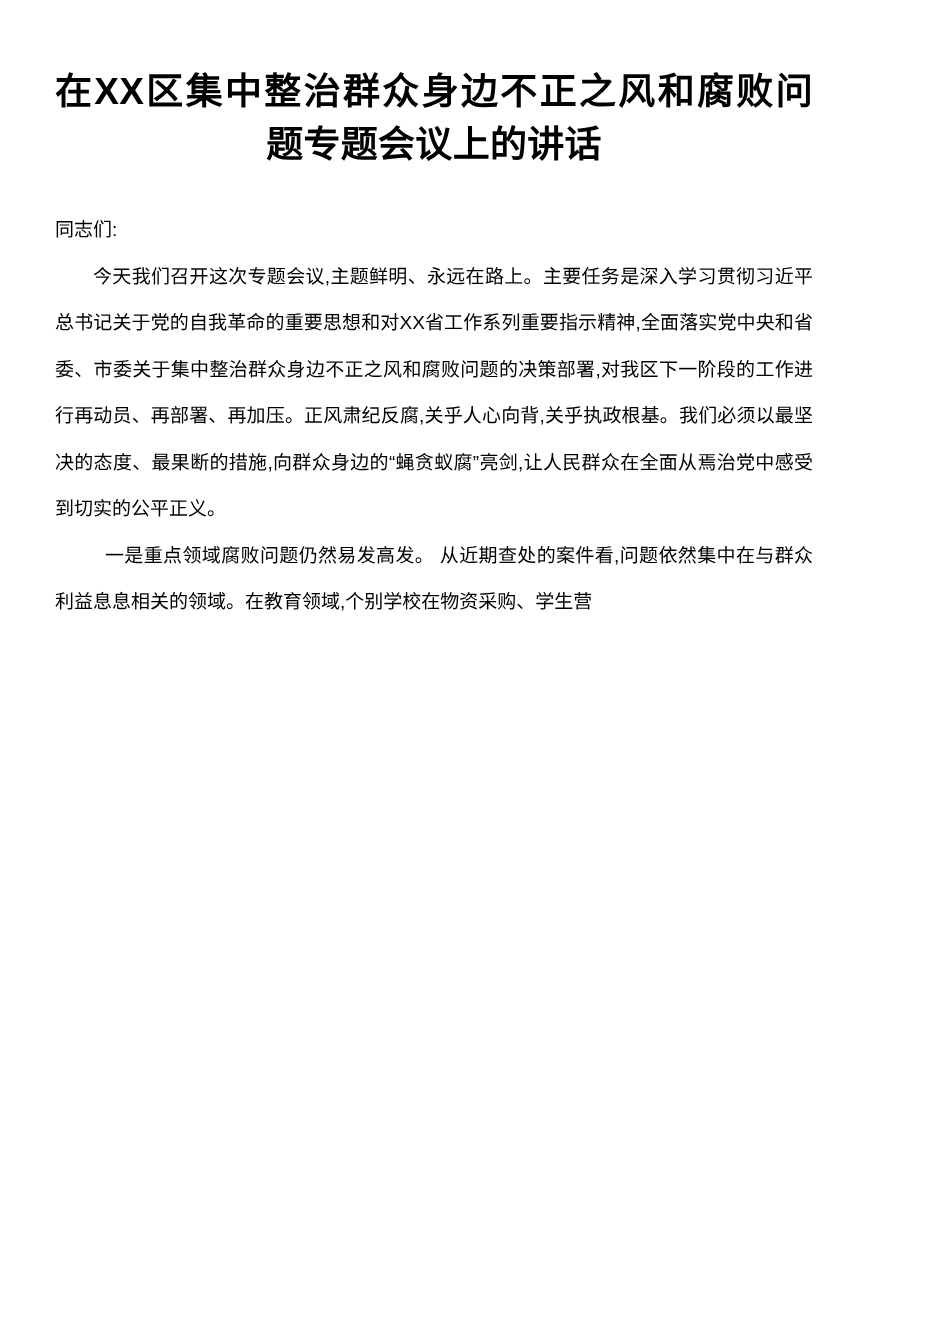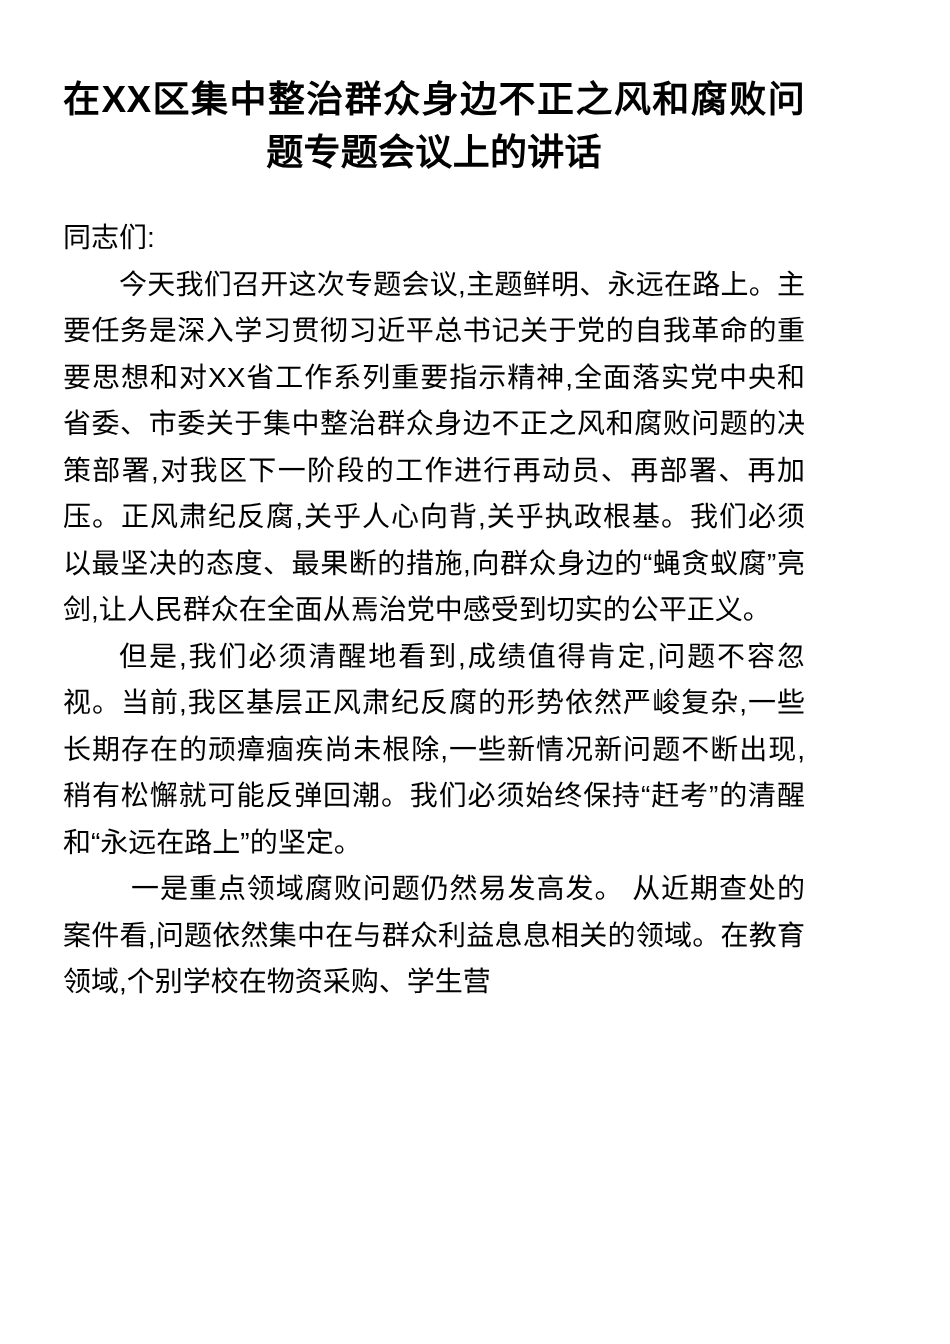--- a/index.html
+++ b/index.html
@@ -12,21 +12,21 @@
     height: 1344px;
     font-family: "Liberation Sans", "DejaVu Sans", sans-serif;
     color: #000000;
     overflow: hidden;
     position: relative;
   }
   .page {
     width: 868px;
     height: 1344px;
     box-sizing: border-box;
-    padding: 8px;
+    padding: 0;
     background: #ffffff;
     position: relative;
   }
   .doc-title {
     margin: 0;
     padding: 66px 55px 0 55px;
     font-size: 37px;
     font-weight: bold;
     line-height: 1.42;
     text-align: justify;
@@ -34,21 +34,21 @@
     letter-spacing: 0.3px;
     color: #000000;
     word-break: break-all;
   }
   .body-block {
     padding: 0 55px;
     margin-top: 36px;
   }
   p.para {
     margin: 0 0 0 0;
-    font-size: 28px;
+    font-size: 19px;
     line-height: 46.5px;
     text-align: justify;
     text-justify: inter-ideograph;
     word-break: break-all;
     color: #000000;
     letter-spacing: 0px;
   }
   p.salutation {
     text-indent: 0;
   }
@@ -72,18 +72,17 @@
   <h1 class="doc-title">在XX区集中整治群众身边不正之风和腐败问题专题会议上的讲话</h1>
 
   <div class="body-block">
 
     <p class="para salutation">同志们:</p>
 
     <p class="para indent">今天我们召开这次专题会议,主题鲜明、永远在路上。主要任务是深入学习贯彻习近平总书记关于党的自我革命的重要思想和对XX省工作系列重要指示精神,全面落实党中央和省委、市委关于集中整治群众身边不正之风和腐败问题的决策部署,对我区下一阶段的工作进行再动员、再部署、再加压。正风肃纪反腐,关乎人心向背,关乎执政根基。我们必须以最坚决的态度、最果断的措施,向群众身边的“蝇贪蚁腐”亮剑,让人民群众在全面从焉治党中感受到切实的公平正义。</p>
 
 
 
-    <p class="para indent">但是,我们必须清醒地看到,成绩值得肯定,问题不容忽视。当前,我区基层正风肃纪反腐的形势依然严峻复杂,一些长期存在的顽瘴痼疾尚未根除,一些新情况新问题不断出现,稍有松懈就可能反弹回潮。我们必须始终保持“赶考”的清醒和“永远在路上”的坚定。</p>
 
     <p class="para indent"><span class="b">一是</span><span>重点领域腐败问题仍然易发高发。 从近期查处的案件看,问题依然集中在与群众利益息息相关的领域。在教育领域,个别学校在物资采购、学生营</span></p>
 
   </div>
 </div>
 
 </body></html>

